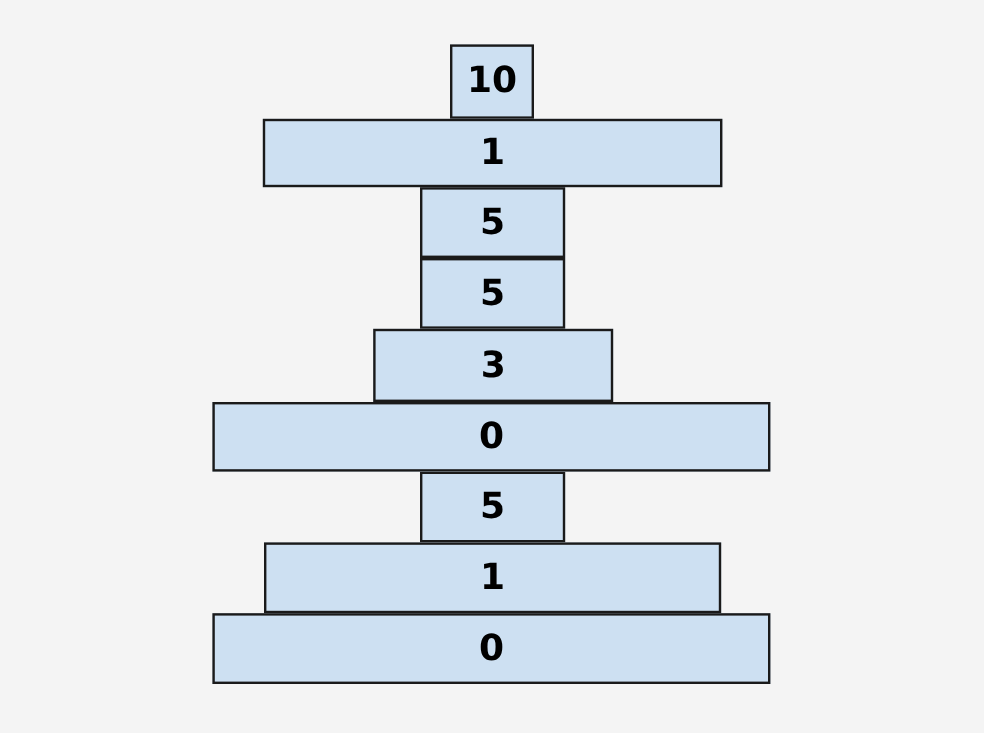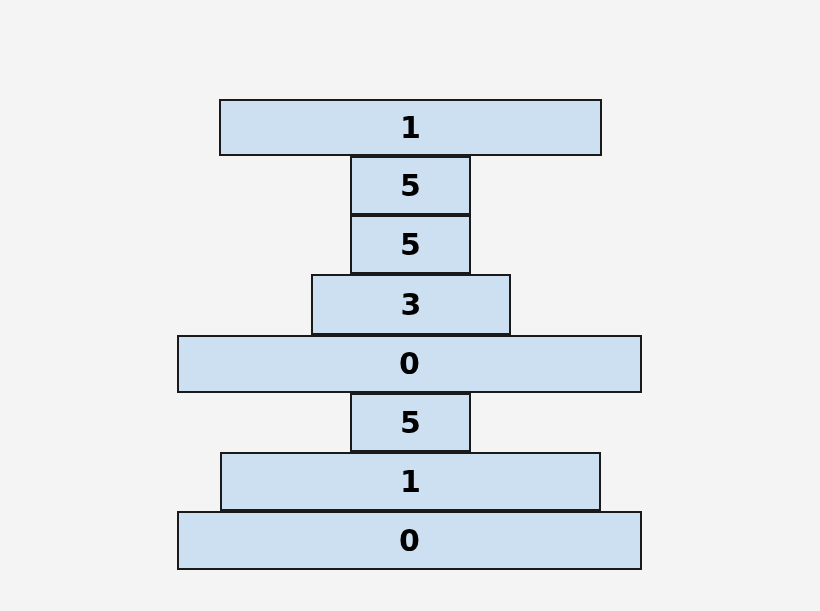--- a/index.html
+++ b/index.html
@@ -36,20 +36,23 @@
     line-height: 1;
     color: #000000;
     letter-spacing: 0px;
     user-select: none;
   }
 </style>
 </head>
 <body>
 
 <div id="canvas" style="background: rgb(244, 244, 244);">
+    <div class="bar" style="left: 375px; top: 37px; width: 70px; height: 62px; background: rgb(205, 224, 242); border-color: rgb(26, 26, 26);">
+      <span class="bar-label" style="color: rgb(0, 0, 0);">10</span>
+    </div>
     <div class="bar" style="left: 219px; top: 99px; width: 383px; height: 57px; background: rgb(205, 224, 242); border-color: rgb(26, 26, 26);">
       <span class="bar-label" style="color: rgb(0, 0, 0);">1</span>
     </div>
     <div class="bar" style="left: 350px; top: 156px; width: 121px; height: 59px; background: rgb(205, 224, 242); border-color: rgb(26, 26, 26);">
       <span class="bar-label" style="color: rgb(0, 0, 0);">5</span>
     </div>
     <div class="bar" style="left: 350px; top: 215px; width: 121px; height: 59px; background: rgb(205, 224, 242); border-color: rgb(26, 26, 26);">
       <span class="bar-label" style="color: rgb(0, 0, 0);">5</span>
     </div>
     <div class="bar" style="left: 311px; top: 274px; width: 200px; height: 61px; background: rgb(205, 224, 242); border-color: rgb(26, 26, 26);">

